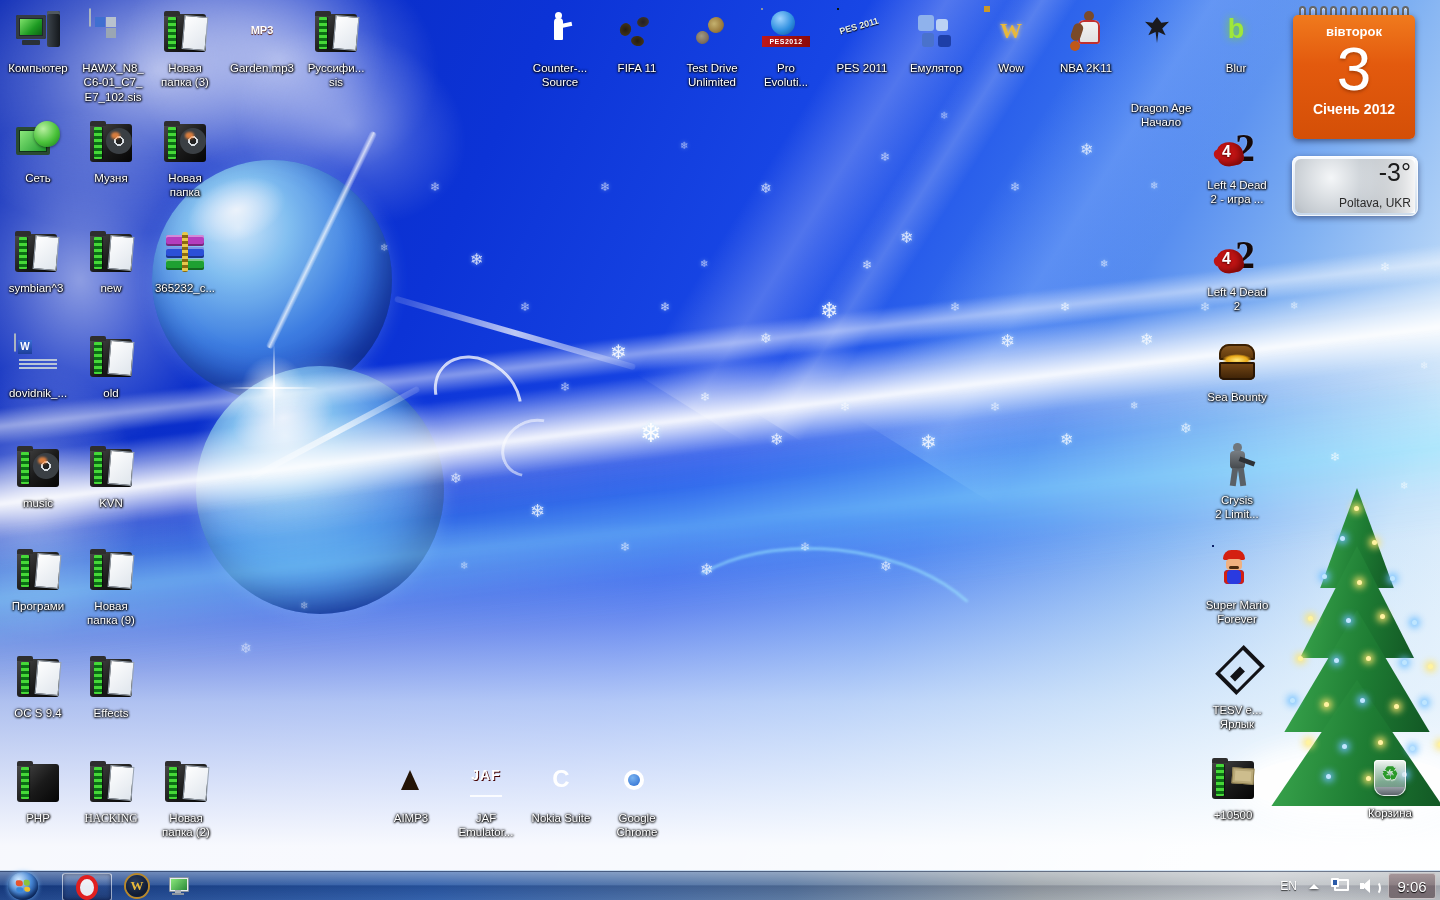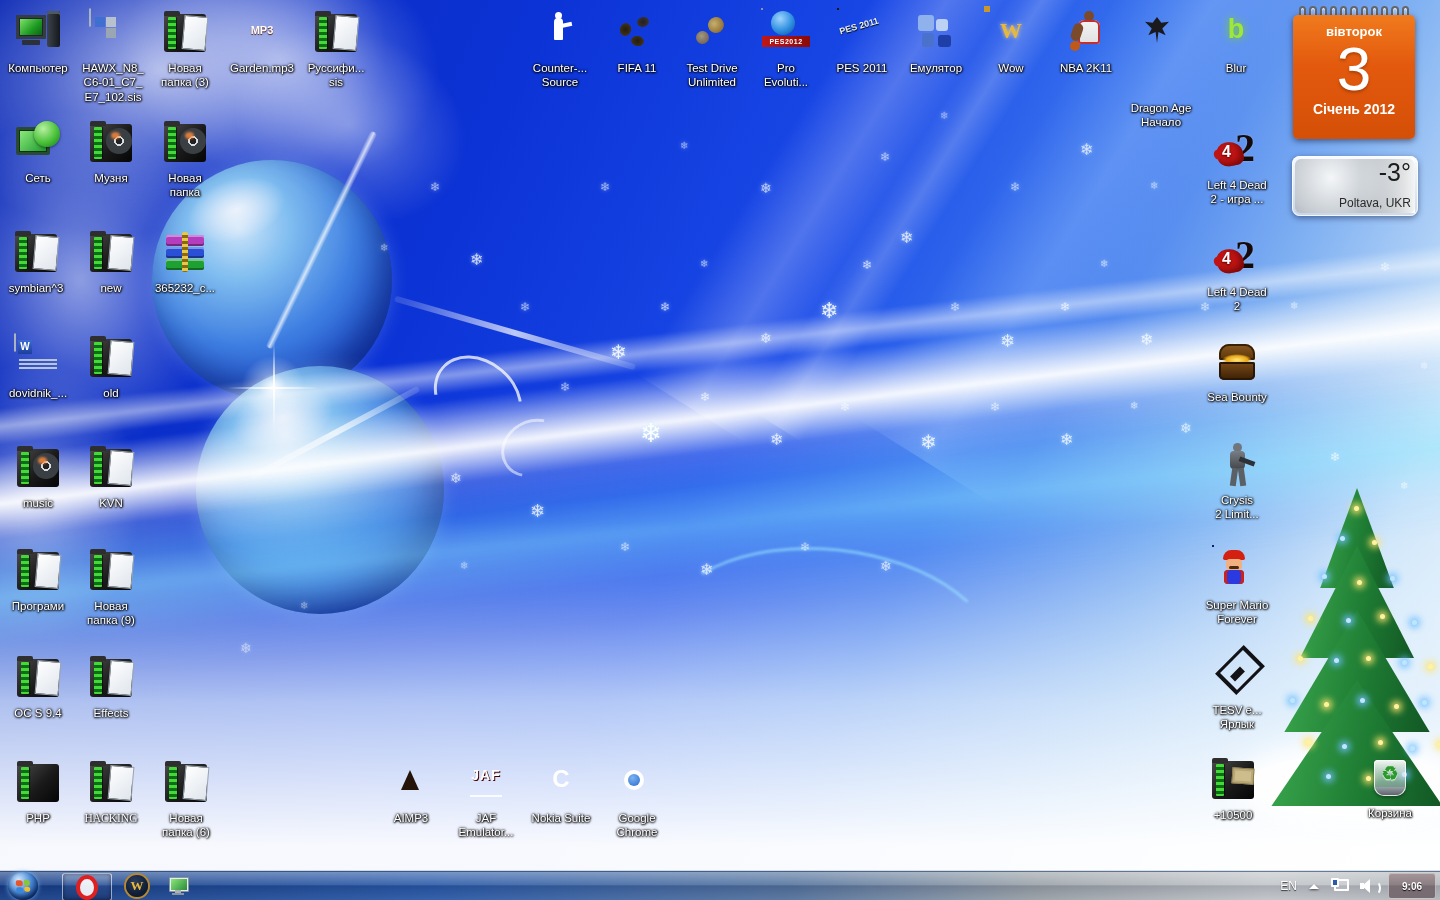--- a/index.html
+++ b/index.html
@@ -265,21 +265,21 @@
   .tray-net{position:relative;width:17px;height:16px;cursor:pointer;}
   .tray-net .m{position:absolute;left:3px;top:1px;width:11px;height:8px;border:2px solid #fff;border-radius:1px;background:rgba(255,255,255,.15);}
   .tray-net .s{position:absolute;left:6px;top:11px;width:7px;height:2px;background:#fff;}
   .tray-net .p{position:absolute;left:0;top:0;width:4px;height:5px;border:2px solid #fff;border-radius:1px;background:#2a5aa8;}
   .tray-vol{position:relative;width:16px;height:16px;cursor:pointer;}
   .tray-vol .bx{position:absolute;left:0;top:5px;width:4px;height:6px;background:#fff;}
   .tray-vol .tr{position:absolute;left:2px;top:1px;width:0;height:0;border-top:7px solid transparent;border-bottom:7px solid transparent;border-right:8px solid #fff;}
   .tray-vol .a1{position:absolute;left:11px;top:3px;width:6px;height:10px;border:2px solid transparent;border-right-color:#fff;border-radius:50%;}
   .tray-clock{width:46px;height:24px;border-radius:3px;border:1px solid rgba(255,255,255,.5);
       background:linear-gradient(180deg,rgba(90,40,45,.35),rgba(40,15,20,.45));
-      display:flex;align-items:center;justify-content:center;font-size:10px;color:#fff;text-shadow:0 1px 1px #000;cursor:pointer;font-weight:bold;}
+      display:flex;align-items:center;justify-content:center;font-size:15px;color:#fff;text-shadow:0 1px 1px #000;cursor:pointer;}
 </style>
 </head>
 <body>
 
 <div id="desktop">
 
   <div class="dec streak s1"></div>
   <div class="dec streak s2"></div>
   <div class="dec streak s3"></div>
   <div class="dec frost f1"></div>
@@ -643,21 +643,21 @@
       <div class="dicon" style="left: 141px; top: 758px;">
         <div class="ic">
           <span class="g gf">
             <i class="gf-b"></i>
             <i class="gf-p"></i>
             <i class="gf-f"></i>
           </span>
         </div>
         <div class="lbl">
           <span class="ln">Новая</span>
-          <span class="ln">папка (6)</span>
+          <span class="ln">папка (2)</span>
         </div>
       </div>
       <div class="dicon" style="left: 515px; top: 8px;">
         <div class="ic">
           <span class="g"><span class="gcs"><i class="cs-man"></i><i class="cs-gun"></i></span></span>
         </div>
         <div class="lbl">
           <span class="ln">Counter-...</span>
           <span class="ln">Source</span>
         </div>

